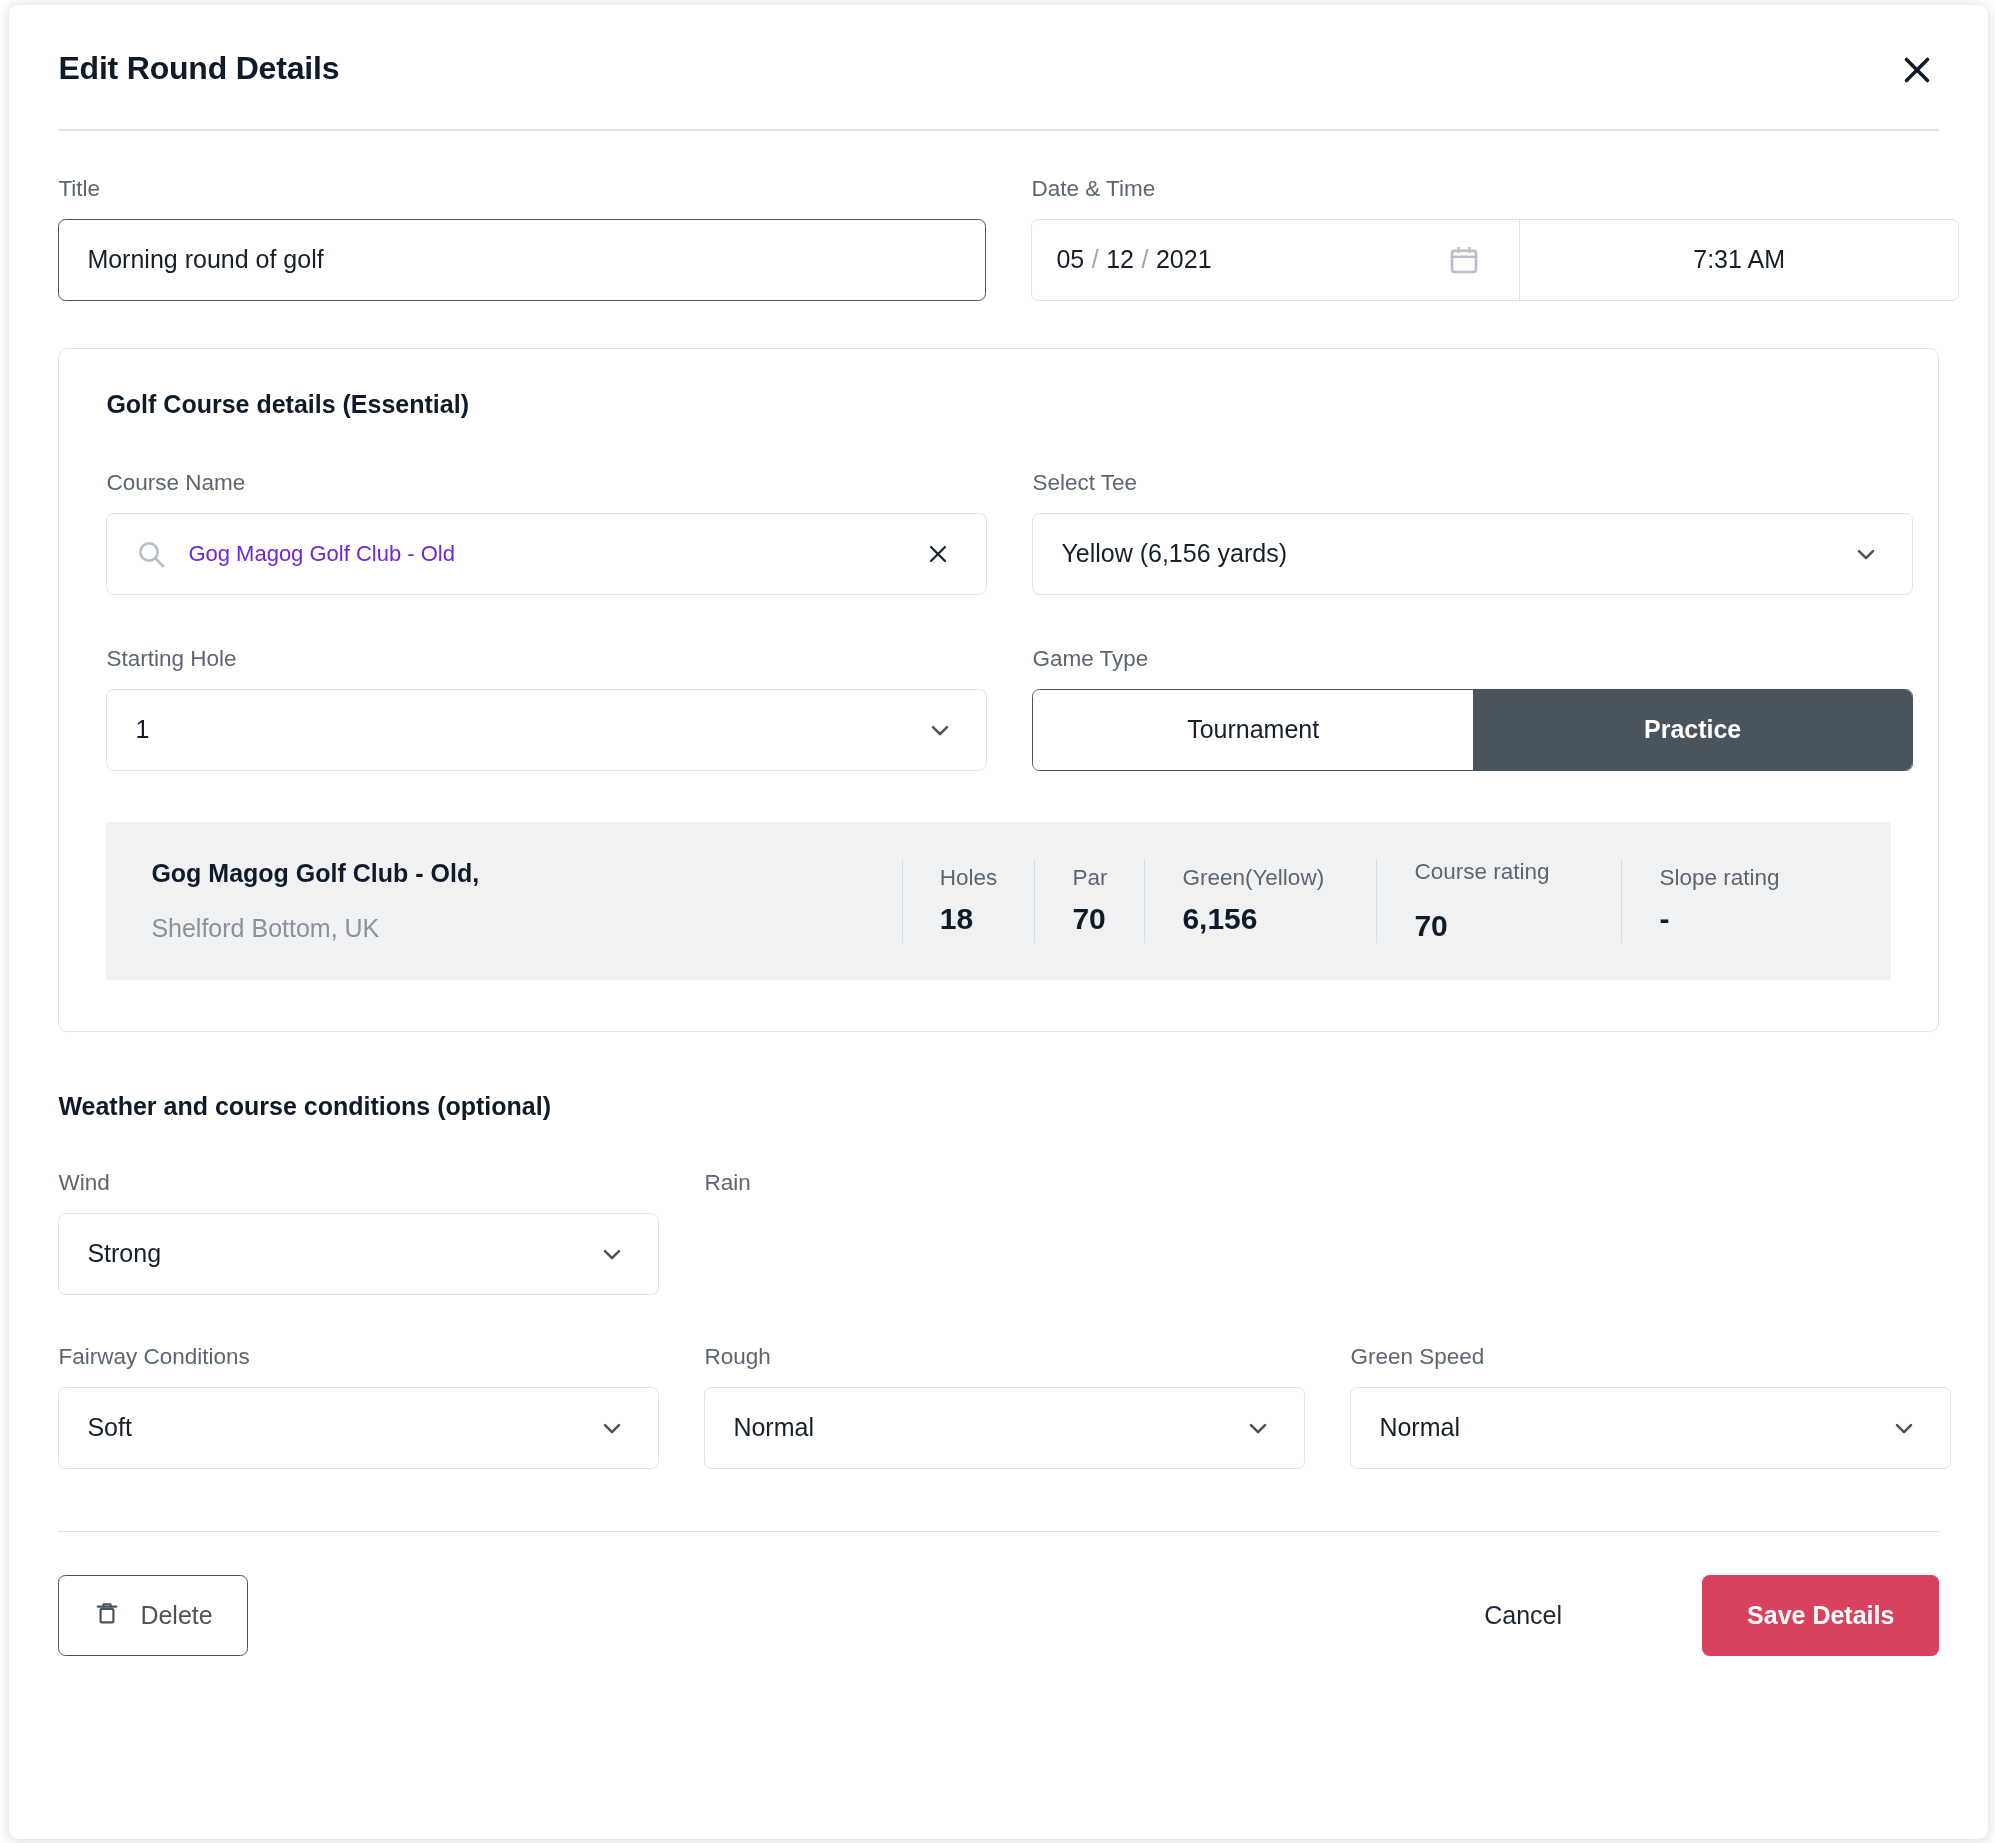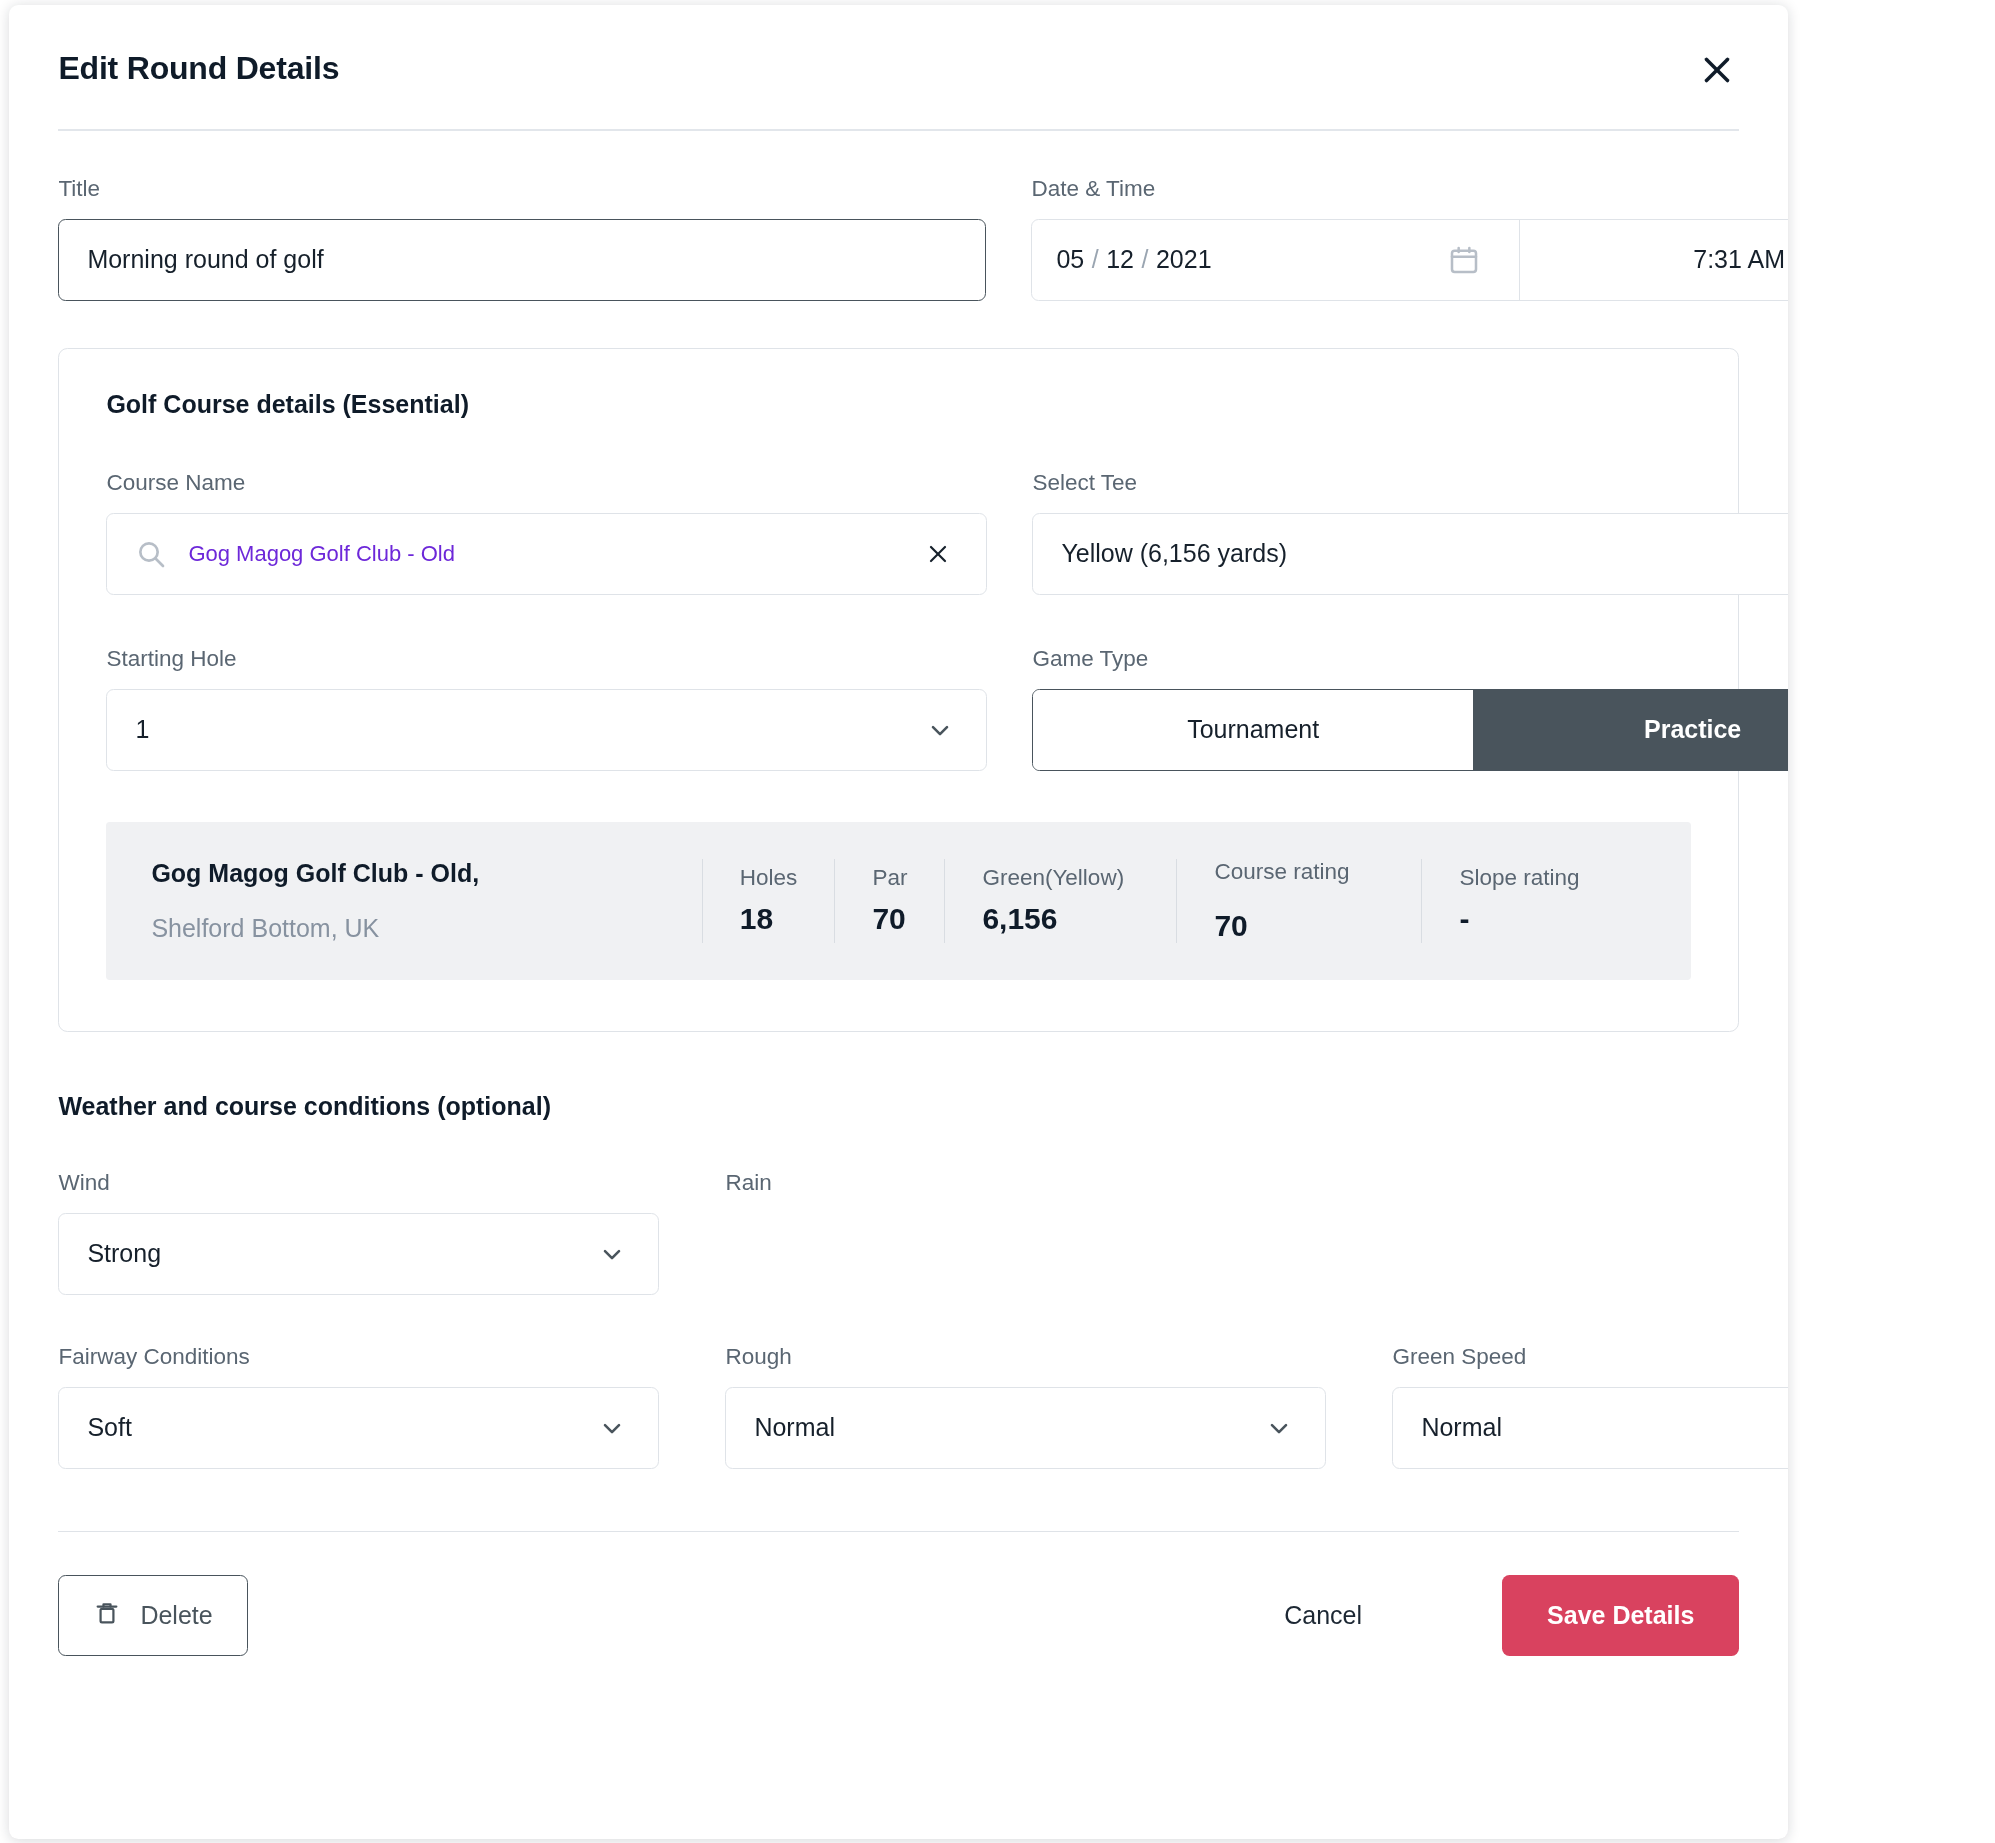--- a/index.html
+++ b/index.html
@@ -10,21 +10,21 @@
     height: 1844px;
     background: #ffffff;
     font-family: "Liberation Sans", sans-serif;
     -webkit-font-smoothing: antialiased;
   }
 
   .modal {
     position: absolute;
     left: 9.4px;
     top: 4.7px;
-    width: 1779px;
+    width: 1979px;
     height: 1834px;
     background: #ffffff;
     border-radius: 9.4px;
     box-shadow: 0 1.9px 13px rgba(16, 24, 40, 0.16);
     overflow: hidden;
   }
 
   
   .modal-header {
     position: relative;
@@ -301,21 +301,21 @@
   
   .weather-heading {
     margin-top: 60px;
     font-size: 25px;
     font-weight: bold;
     color: #0f1b29;
   }
 
   .weather-row {
     display: flex;
-    gap: 66px;
+    gap: 45px;
     margin-top: 49px;
   }
   .weather-col { width: 601px; flex: none; }
 
   
   .footer-divider {
     height: 1.9px;
     background: #dfe3e8;
     margin: 62px 49px 0 49px;
   }

